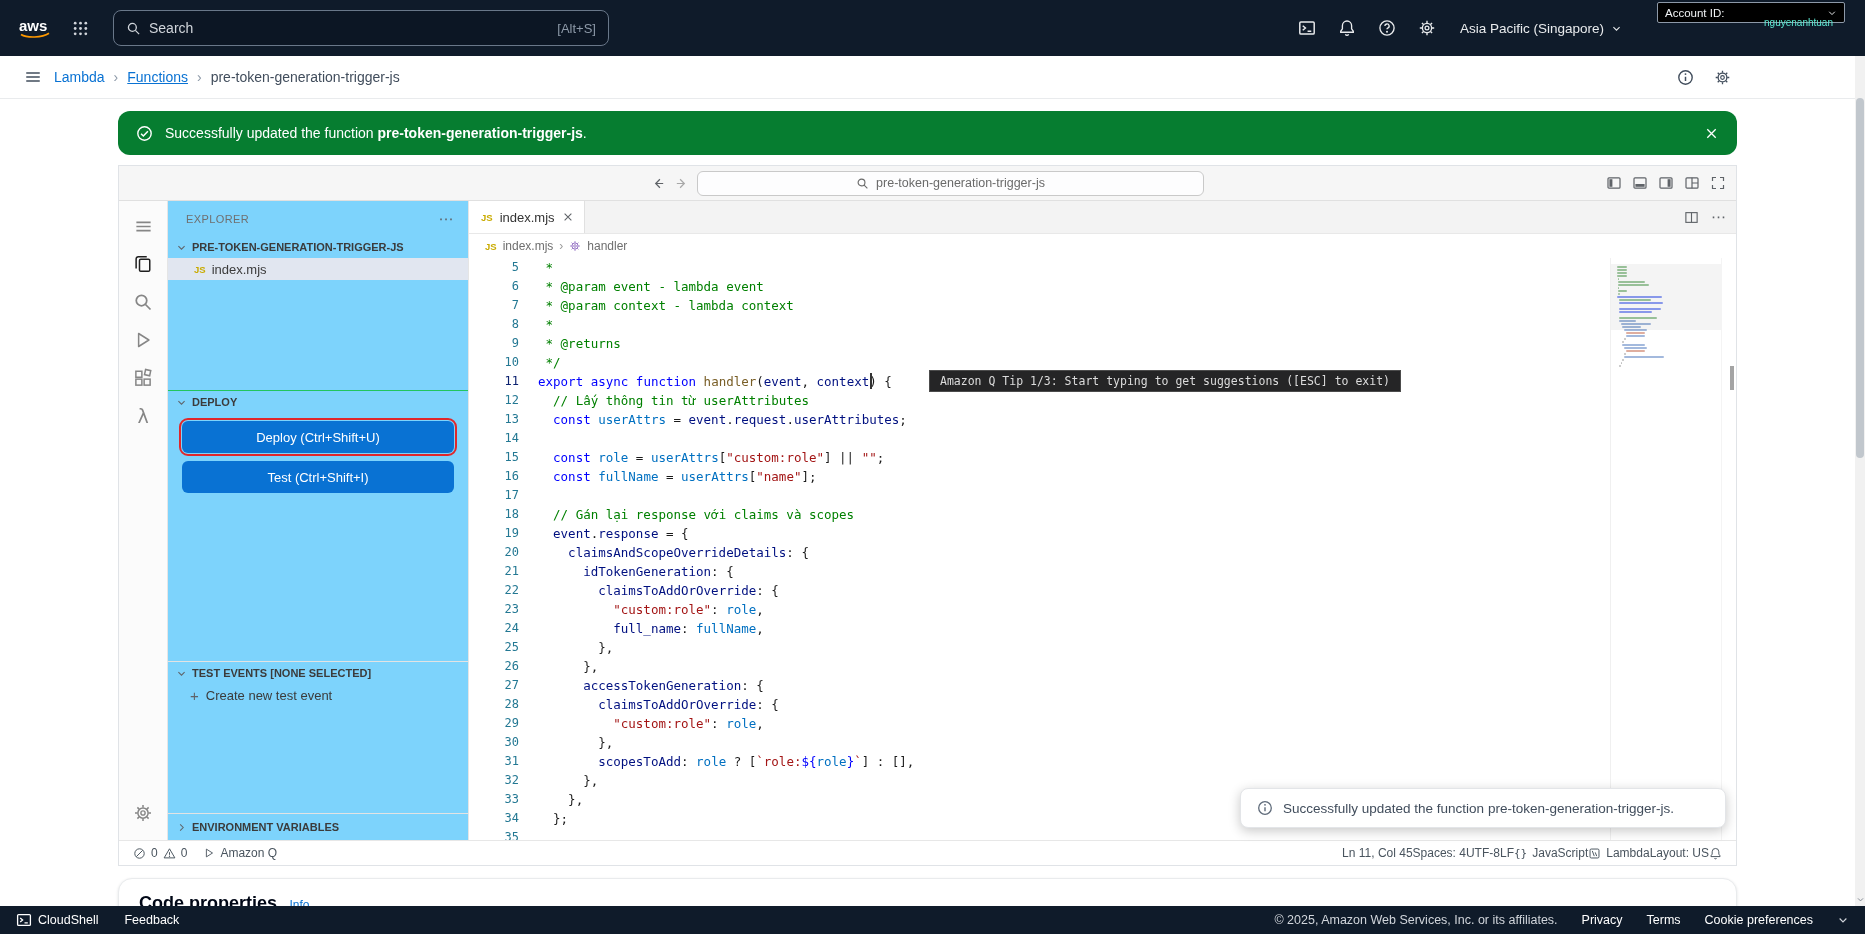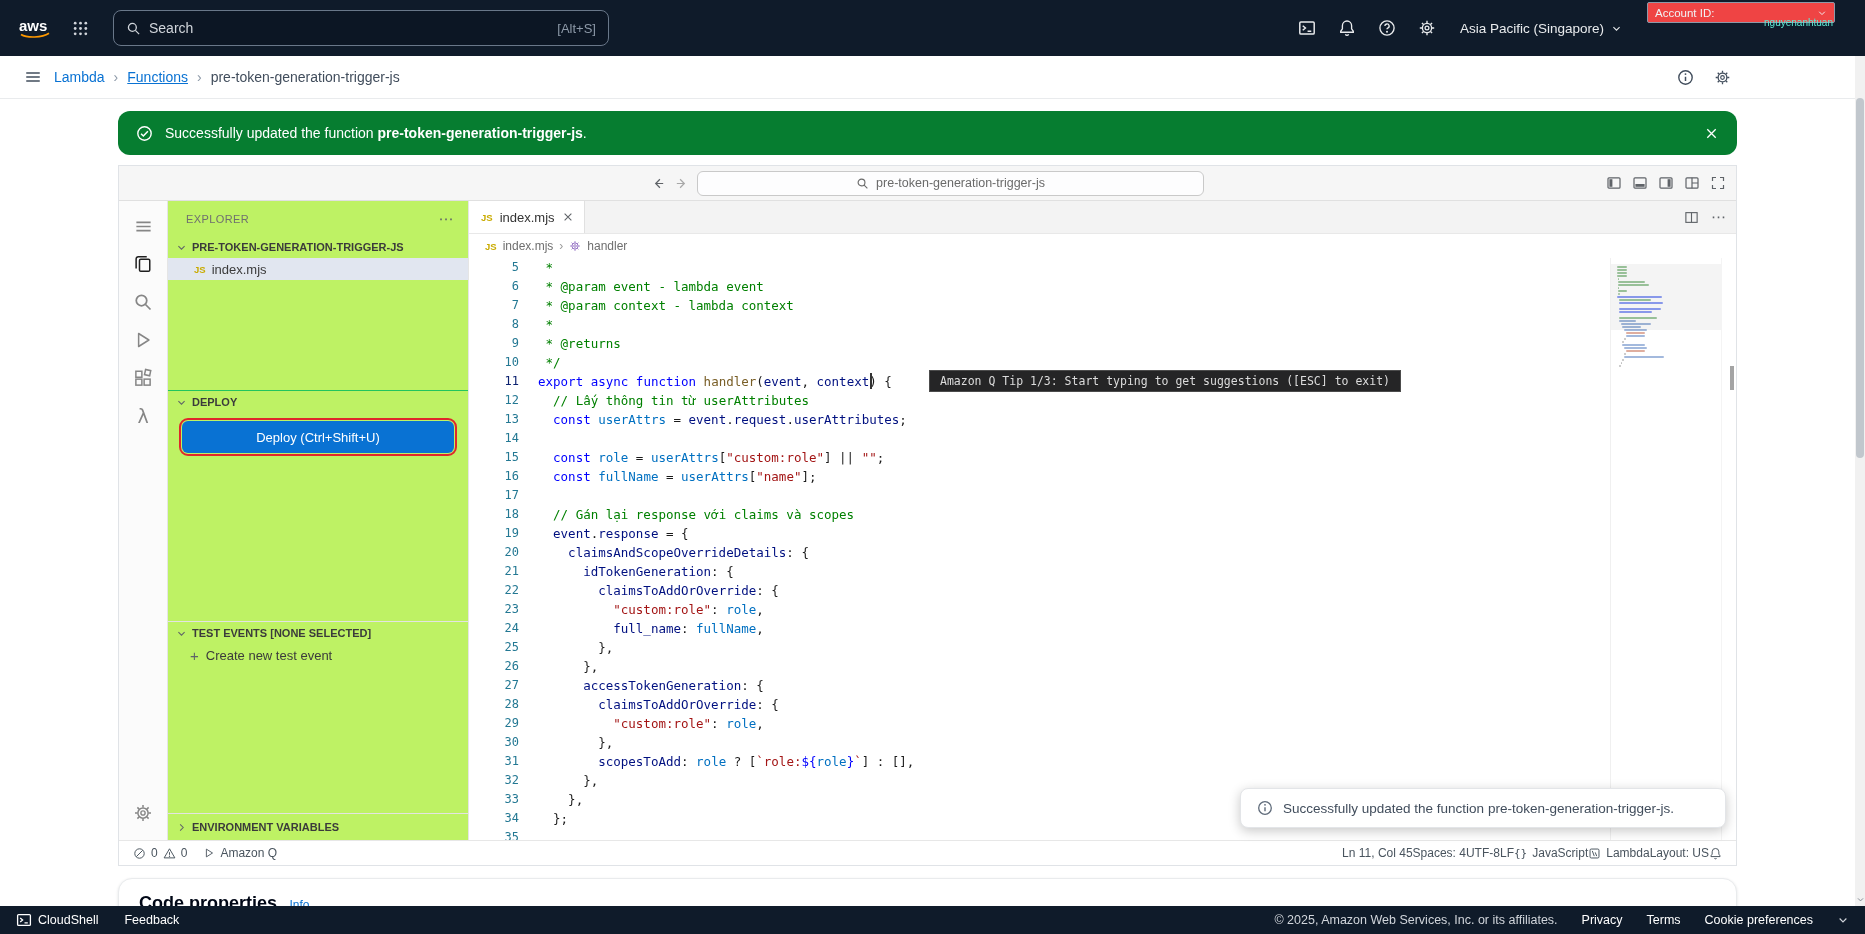--- a/index.html
+++ b/index.html
@@ -11,21 +11,21 @@
     position:relative;gap:14px;color:#fff;}
   .nav-logo{display:flex;align-items:center;}
   .nav-grid{color:#d1d5db;padding:4px;cursor:pointer;}
   .nav-search{width:470px;height:34px;border:1px solid #697789;border-radius:8px;background:#0c1624;
     display:flex;align-items:center;padding:0 12px;gap:8px;margin-left:6px;}
   .nav-search .ph{color:#d1d5db;font-size:14px;}
   .nav-search .kbd{margin-left:auto;color:#8d99a8;font-size:13px;}
   .nav-right{margin-left:auto;margin-right:215px;display:flex;align-items:center;gap:6px;}
   .nav-iconbtn{width:34px;height:34px;display:flex;align-items:center;justify-content:center;color:#e9ebed;cursor:pointer;}
   .nav-region{display:flex;align-items:center;gap:7px;color:#e9ebed;font-size:13.5px;padding:0 10px;cursor:pointer;white-space:nowrap;}
-  .account-box{position:absolute;top:2px;right:30px;width:172px;height:19px;background:#ef4444;
+  .account-box{position:absolute;top:2px;right:20px;width:172px;height:19px;background:#000000;
     border:1px solid #8d99a8;border-radius:2px;display:flex;align-items:center;justify-content:space-between;
     padding:0 7px;font-size:11.5px;color:#f1f3f5;cursor:pointer;}
   .nav-user{position:absolute;top:17px;right:32px;font-size:10px;color:#5eead4;}
 
   
   .crumbbar{height:42px;background:#fff;border-bottom:1px solid #e9ebed;display:flex;align-items:center;
     padding:0 24px;gap:12px;}
   .crumbbar .burger{color:#414d5c;cursor:pointer;display:flex;align-items:center;}
   .crumbs{display:flex;align-items:center;gap:9px;font-size:14px;}
   .crumb-link{color:#0972d3;cursor:pointer;text-decoration:none;}
@@ -56,21 +56,21 @@
 
   
   .activity{width:48px;border-right:1px solid #e5e5e5;display:flex;flex-direction:column;align-items:center;
     padding-top:6px;background:#fbfbfb;}
   .act-btn{width:40px;height:38px;display:flex;align-items:center;justify-content:center;color:#868686;cursor:pointer;}
   .act-btn.active{color:#1f1f1f;}
   .act-lambda{font-family:"DejaVu Sans",sans-serif;font-size:19px;line-height:1;}
   .act-bottom{margin-top:auto;margin-bottom:8px;}
 
   
-  .explorer{width:300px;border-right:1px solid #e5e5e5;background:#bef264;display:flex;flex-direction:column;
+  .explorer{width:300px;border-right:1px solid #e5e5e5;background:#7dd3fc;display:flex;flex-direction:column;
     font-size:13px;color:#3b3b3b;overflow:hidden;}
   .exp-header{height:35px;display:flex;align-items:center;padding:0 14px 0 18px;font-size:11px;color:#6f6f6f;letter-spacing:.4px;}
   .exp-header .more{margin-left:auto;color:#5f6368;font-size:15px;cursor:pointer;}
   .tree-row{height:22px;display:flex;align-items:center;gap:5px;padding:0 8px;cursor:pointer;white-space:nowrap;}
   .tree-row.section{font-size:11px;font-weight:bold;color:#3b3b3b;}
   .tree-row .chev{color:#5f6368;display:flex;}
   .file-row{height:22px;display:flex;align-items:center;gap:6px;padding-left:26px;background:#e1e6f0;cursor:pointer;}
   .js-badge{color:#c9ab00;font-weight:bold;font-size:9.5px;font-family:"Liberation Sans",sans-serif;}
   .deploy-sec{margin-top:110px;border-top:1px solid #22c55e;}
   .side-btn{display:block;margin:8px 14px 0 14px;height:32px;width:calc(100% - 28px);background:#0972d3;color:#fff;
@@ -459,20 +459,21 @@
       <div class="deploy-sec">
         <div class="tree-row section">
           <span class="chev">
               <svg class="ic" width="11" height="11">
                 <use href="#i-chevD"></use>
               </svg>
             </span>
           <span>DEPLOY</span>
         </div>
         <button class="side-btn focus-red">Deploy (Ctrl+Shift+U)</button>
+        <button class="side-btn">Test (Ctrl+Shift+I)</button>
       </div>
 
       <div class="testevents-sec">
         <div class="tree-row section">
           <span class="chev">
               <svg class="ic" width="11" height="11">
                 <use href="#i-chevD"></use>
               </svg>
             </span>
           <span>TEST EVENTS [NONE SELECTED]</span>

